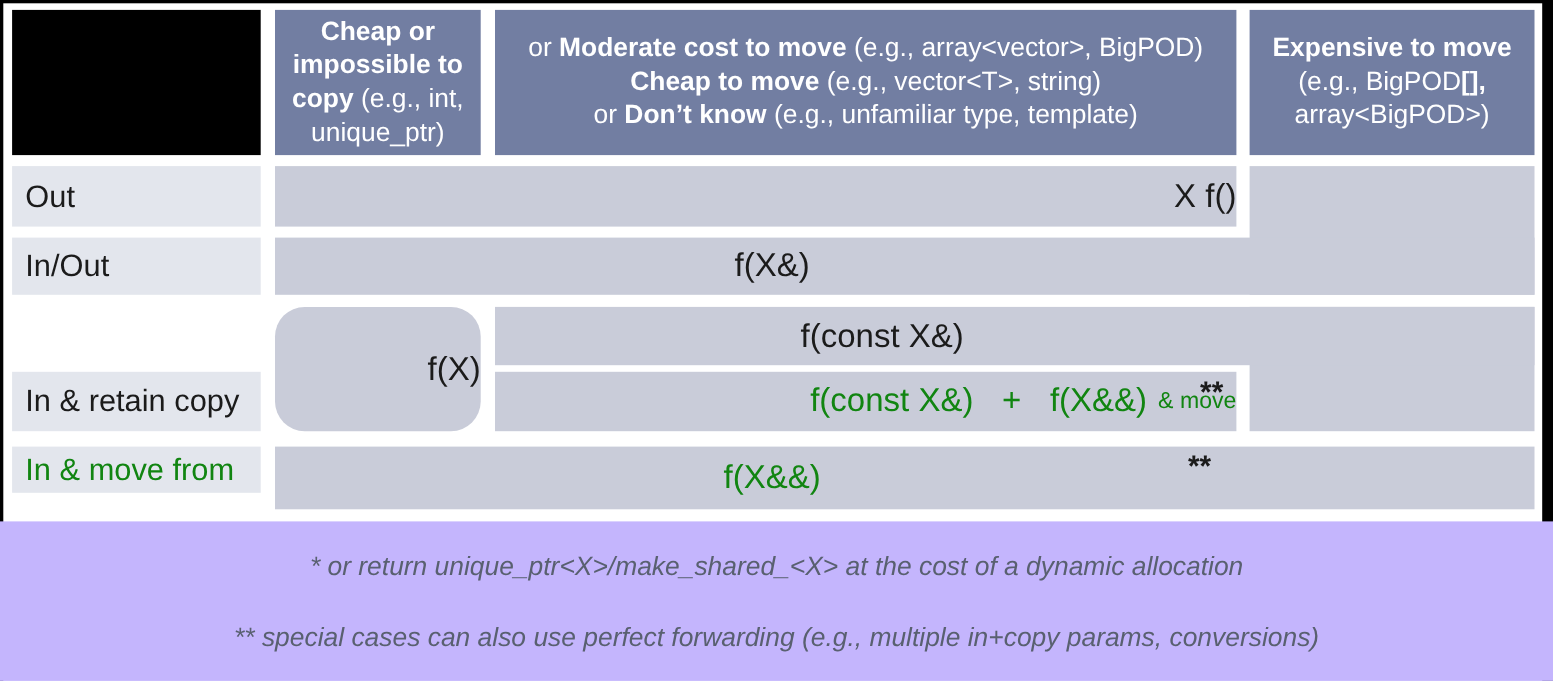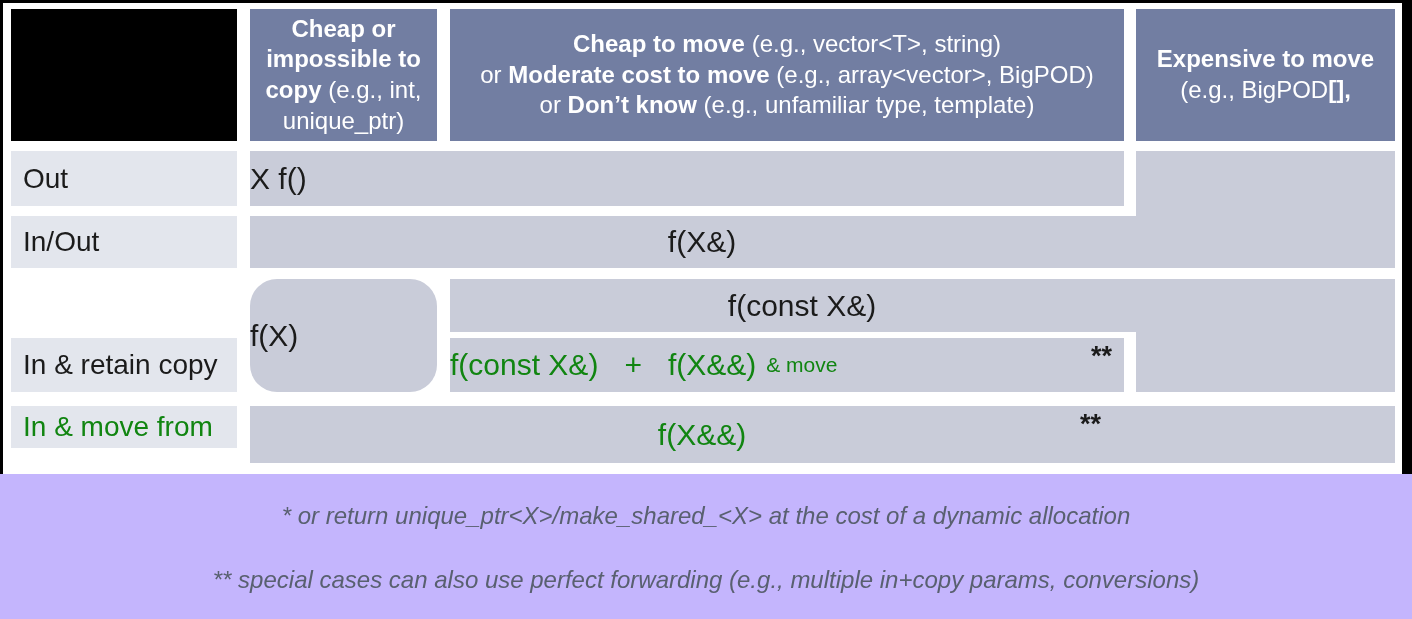--- a/index.html
+++ b/index.html
@@ -17,21 +17,21 @@
   }
   .hdr .b{font-weight:bold;}
   .hdr1{padding:0 6px;box-sizing:border-box;}
   .rowlabel{
     background:#E3E6ED;color:#1b1b1b;font-weight:normal;font-size:28px;
     display:flex;align-items:center;padding-left:12px;box-sizing:border-box;
   }
   .rowlabel.green{color:#118511;}
   .cell{
     background:#C9CCD9;color:#1b1b1b;font-size:30px;
-    display:flex;align-items:center;justify-content:flex-start;
+    display:flex;align-items:center;justify-content:flex-end;
   }
   .cell.blank{}
   .inner-center{
     position:absolute;left:0;top:0;height:100%;
     display:flex;align-items:center;justify-content:center;padding-left:15px;
   }
   .greentxt{color:#118511;}
   .plus{margin:0 26px;}
   .movesuffix{font-size:21px;margin-left:10px;}
   .stars{
@@ -55,36 +55,39 @@
   <div class="abs corner" style="left:11px;top:9px;width:226px;height:132px;"></div>
 
   <div class="abs hdr hdr1" style="left:250px;top:9px;width:187px;height:132px;">
     <div>
       <span class="b">Cheap or impossible to copy</span><span> (e.g., int, unique_ptr)</span>
     </div>
   </div>
 
   <div class="abs hdr" style="left:450px;top:9px;width:674px;height:132px;">
     <div>
-      <span class="b">Cheap to move</span><span> (e.g., vector&lt;T&gt;, string)</span>
+      <span>or </span><span class="b">Moderate cost to move</span><span> (e.g., array&lt;vector&gt;, BigPOD)</span>
     </div>
     <div>
-      <span>or </span><span class="b">Moderate cost to move</span><span> (e.g., array&lt;vector&gt;, BigPOD)</span>
+      <span class="b">Cheap to move</span><span> (e.g., vector&lt;T&gt;, string)</span>
     </div>
     <div>
       <span>or </span><span class="b">Don’t know</span><span> (e.g., unfamiliar type, template)</span>
     </div>
   </div>
 
   <div class="abs hdr" style="left:1136px;top:9px;width:259px;height:132px;">
     <div>
       <span class="b">Expensive to move</span>
     </div>
     <div>
       <span>(e.g., BigPOD</span><span class="b">[],</span>
+    </div>
+    <div>
+      <span>array&lt;BigPOD&gt;)</span>
     </div>
   </div>
 
   <div class="abs rowlabel" style="left:11px;top:151px;width:226px;height:55px;">
     <span>Out</span>
   </div>
   <div class="abs rowlabel" style="left:11px;top:216px;width:226px;height:52px;">
     <span>In/Out</span>
   </div>
   <div class="abs rowlabel" style="left:11px;top:338px;width:226px;height:54px;">

